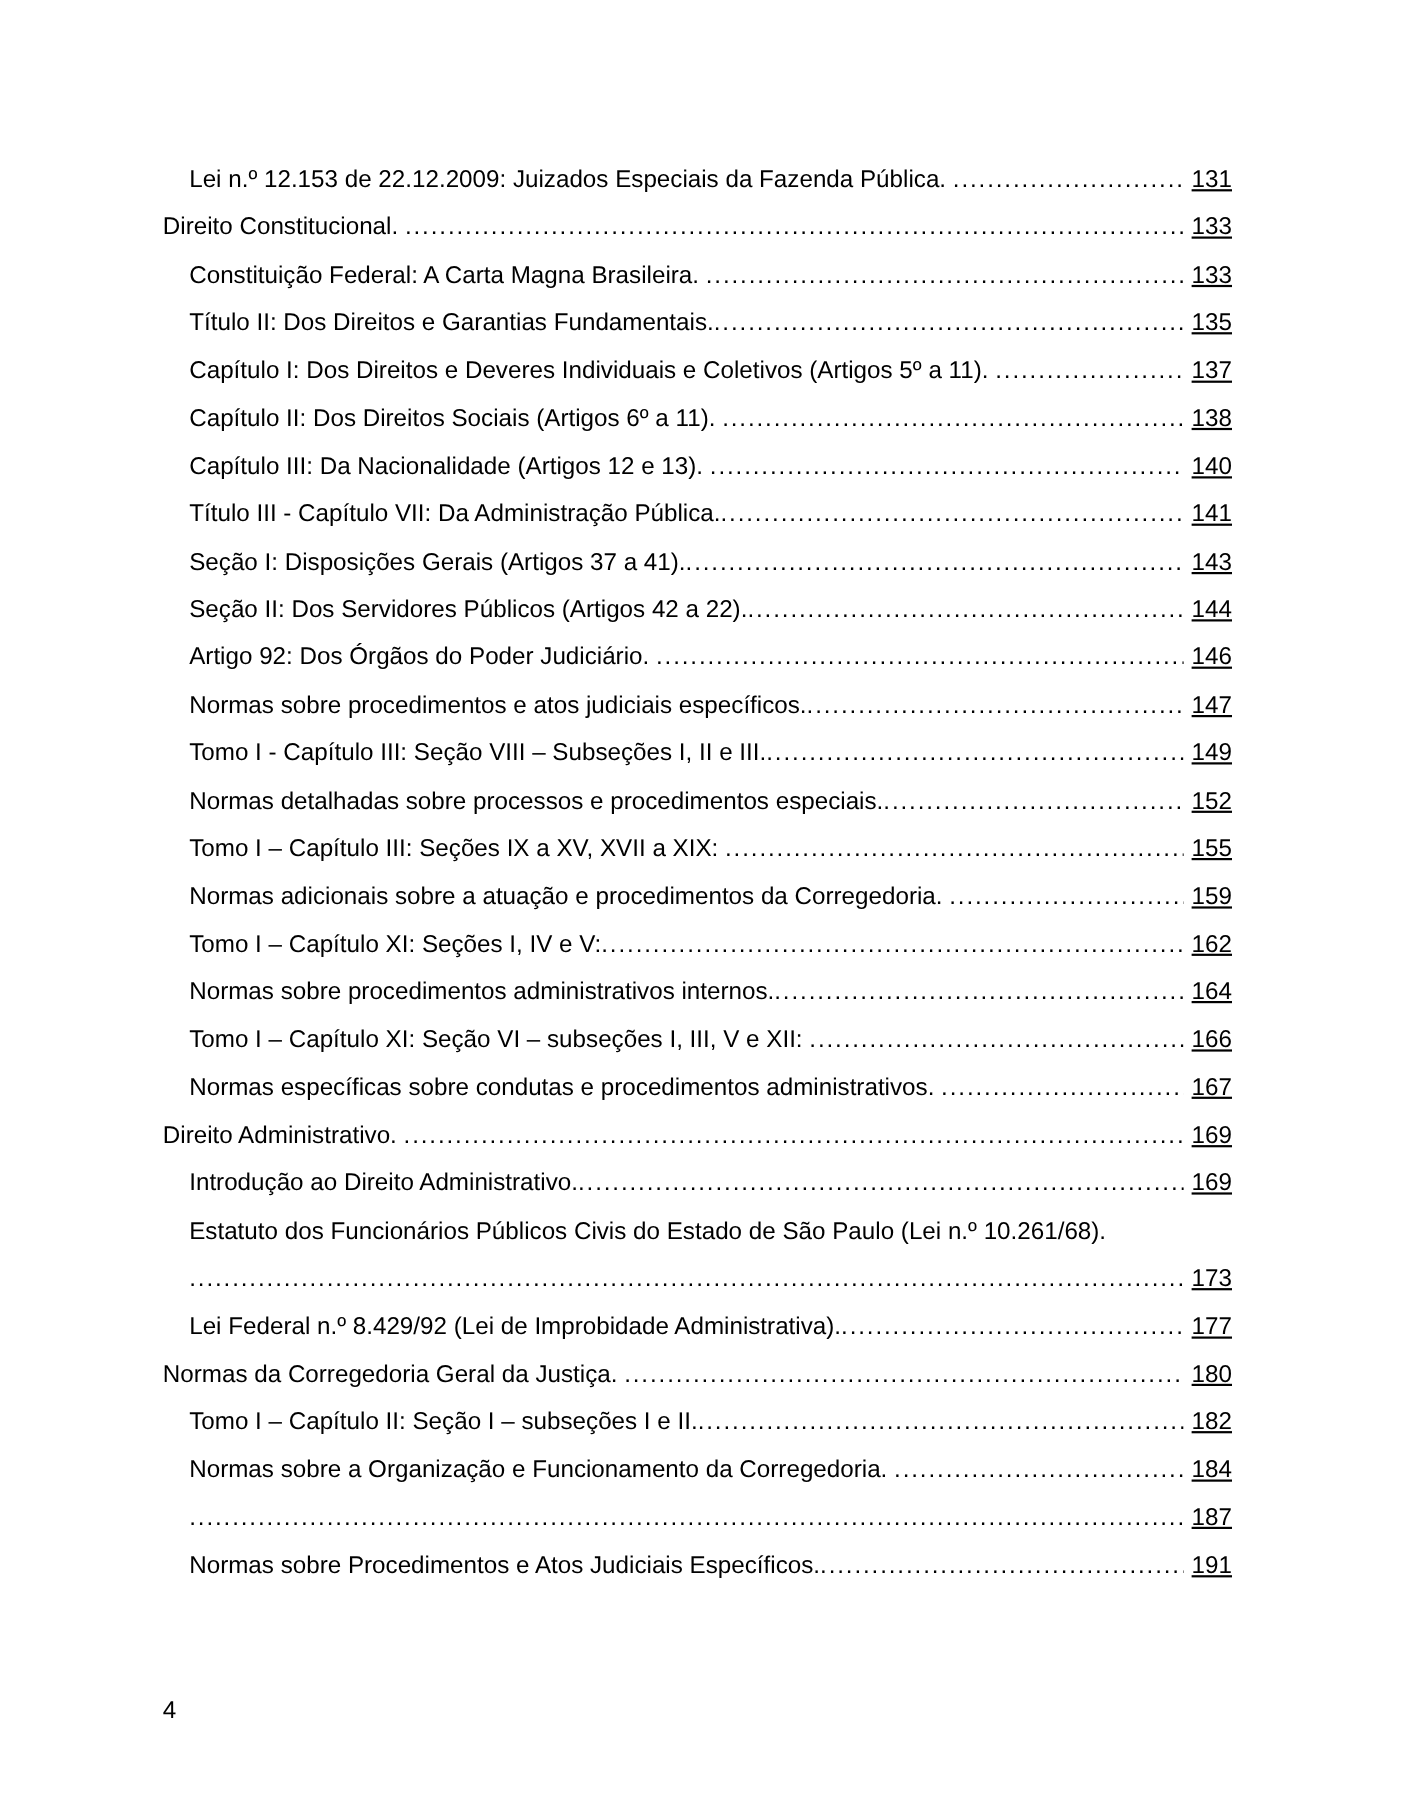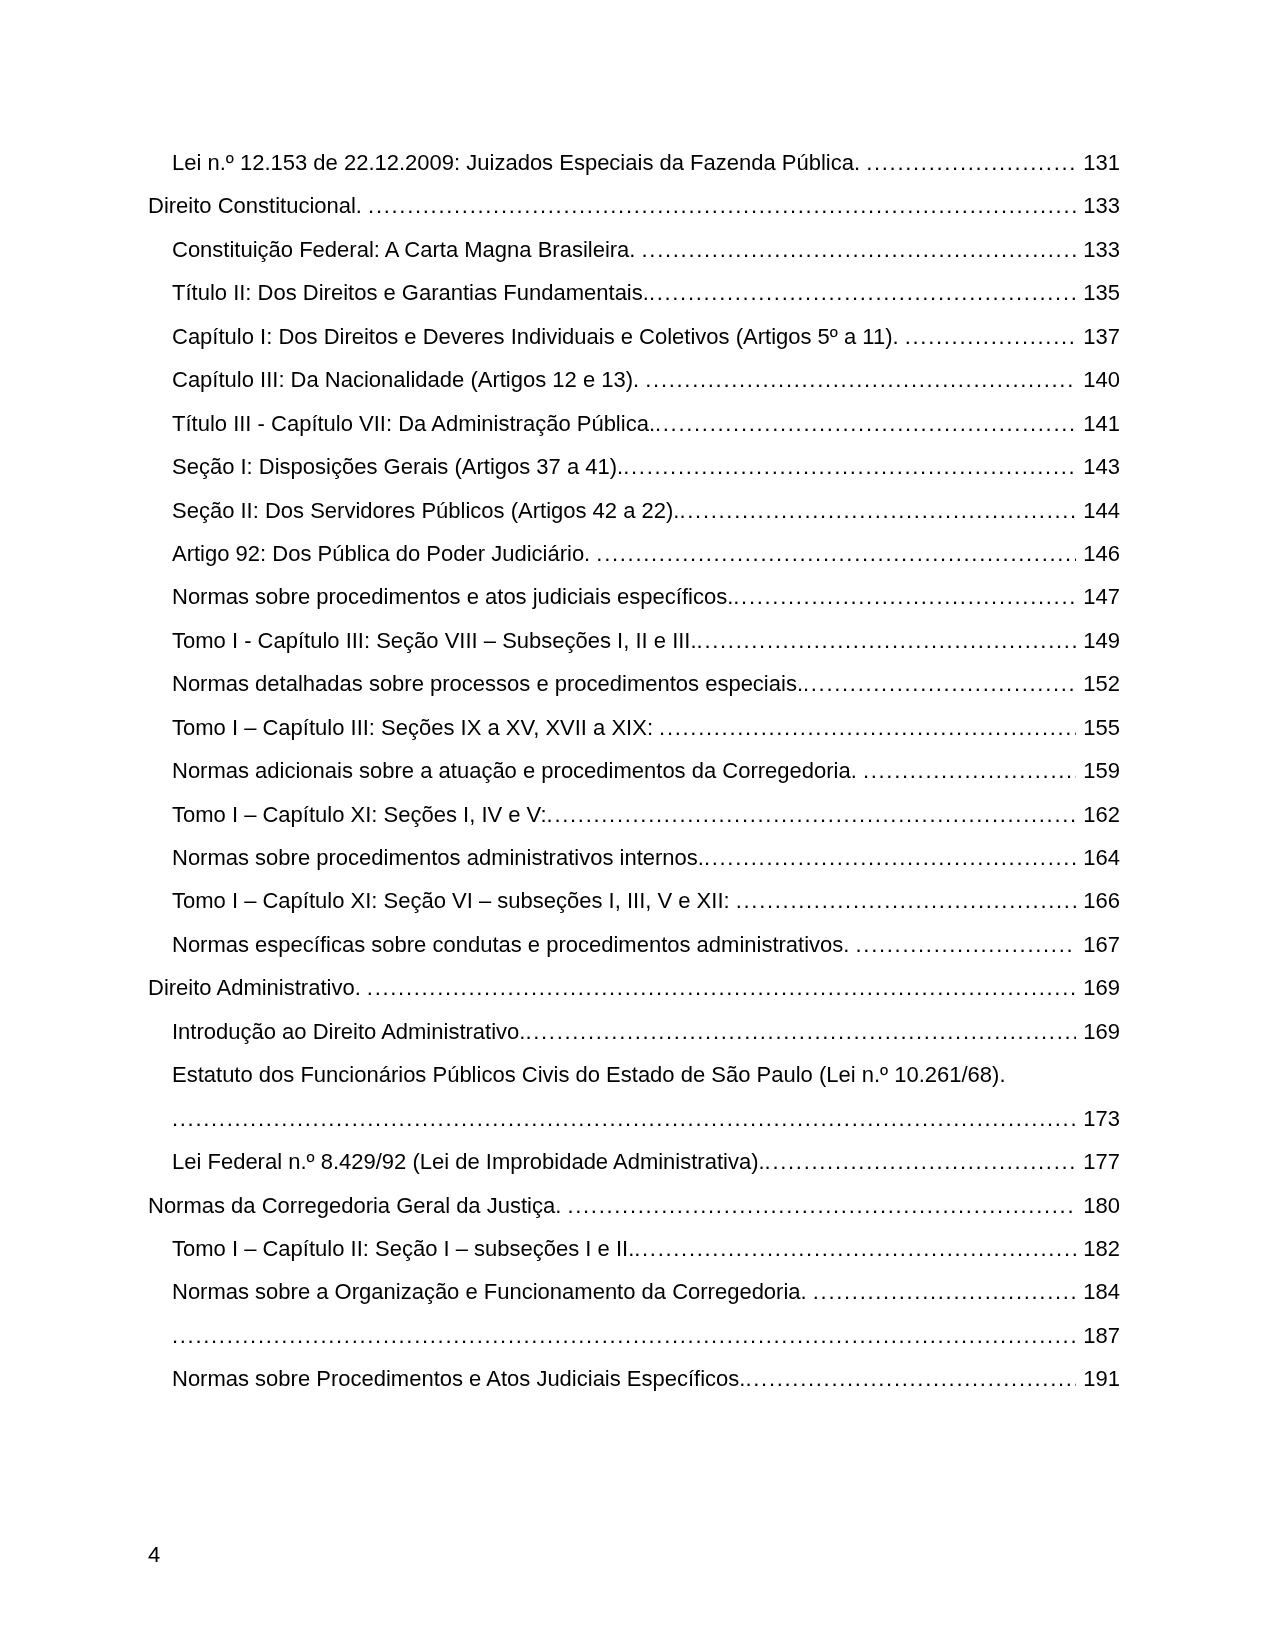--- a/index.html
+++ b/index.html
@@ -37,20 +37,21 @@
     overflow: hidden;
     white-space: nowrap;
     letter-spacing: 1.7px;
   }
   .toc-dots::before {
     content: "........................................................................................................................................................................................................................";
   }
   .toc-page {
     flex: 0 0 auto;
     padding-left: 7px;
+    text-decoration: underline;
   }
   .footer-page-number {
     position: absolute;
     left: 148px;
     top: 1533px;
     font-size: 22px;
     line-height: 43.45px;
   }
 </style>
 </head>
@@ -76,41 +77,46 @@
       <span class="toc-label">Título II: Dos Direitos e Garantias Fundamentais.</span>
       <span class="toc-dots"></span>
       <span class="toc-page">135</span>
     </div>
     <div class="toc-row indent">
       <span class="toc-label">Capítulo I: Dos Direitos e Deveres Individuais e Coletivos (Artigos 5º a 11). </span>
       <span class="toc-dots"></span>
       <span class="toc-page">137</span>
     </div>
     <div class="toc-row indent">
+      <span class="toc-label">Capítulo II: Dos Direitos Sociais (Artigos 6º a 11). </span>
+      <span class="toc-dots"></span>
+      <span class="toc-page">138</span>
+    </div>
+    <div class="toc-row indent">
       <span class="toc-label">Capítulo III: Da Nacionalidade (Artigos 12 e 13). </span>
       <span class="toc-dots"></span>
       <span class="toc-page">140</span>
     </div>
     <div class="toc-row indent">
       <span class="toc-label">Título III - Capítulo VII: Da Administração Pública.</span>
       <span class="toc-dots"></span>
       <span class="toc-page">141</span>
     </div>
     <div class="toc-row indent">
       <span class="toc-label">Seção I: Disposições Gerais (Artigos 37 a 41).</span>
       <span class="toc-dots"></span>
       <span class="toc-page">143</span>
     </div>
     <div class="toc-row indent">
       <span class="toc-label">Seção II: Dos Servidores Públicos (Artigos 42 a 22).</span>
       <span class="toc-dots"></span>
       <span class="toc-page">144</span>
     </div>
     <div class="toc-row indent">
-      <span class="toc-label">Artigo 92: Dos Pública do Poder Judiciário. </span>
+      <span class="toc-label">Artigo 92: Dos Órgãos do Poder Judiciário. </span>
       <span class="toc-dots"></span>
       <span class="toc-page">146</span>
     </div>
     <div class="toc-row indent">
       <span class="toc-label">Normas sobre procedimentos e atos judiciais específicos.</span>
       <span class="toc-dots"></span>
       <span class="toc-page">147</span>
     </div>
     <div class="toc-row indent">
       <span class="toc-label">Tomo I - Capítulo III: Seção VIII – Subseções I, II e III.</span>

